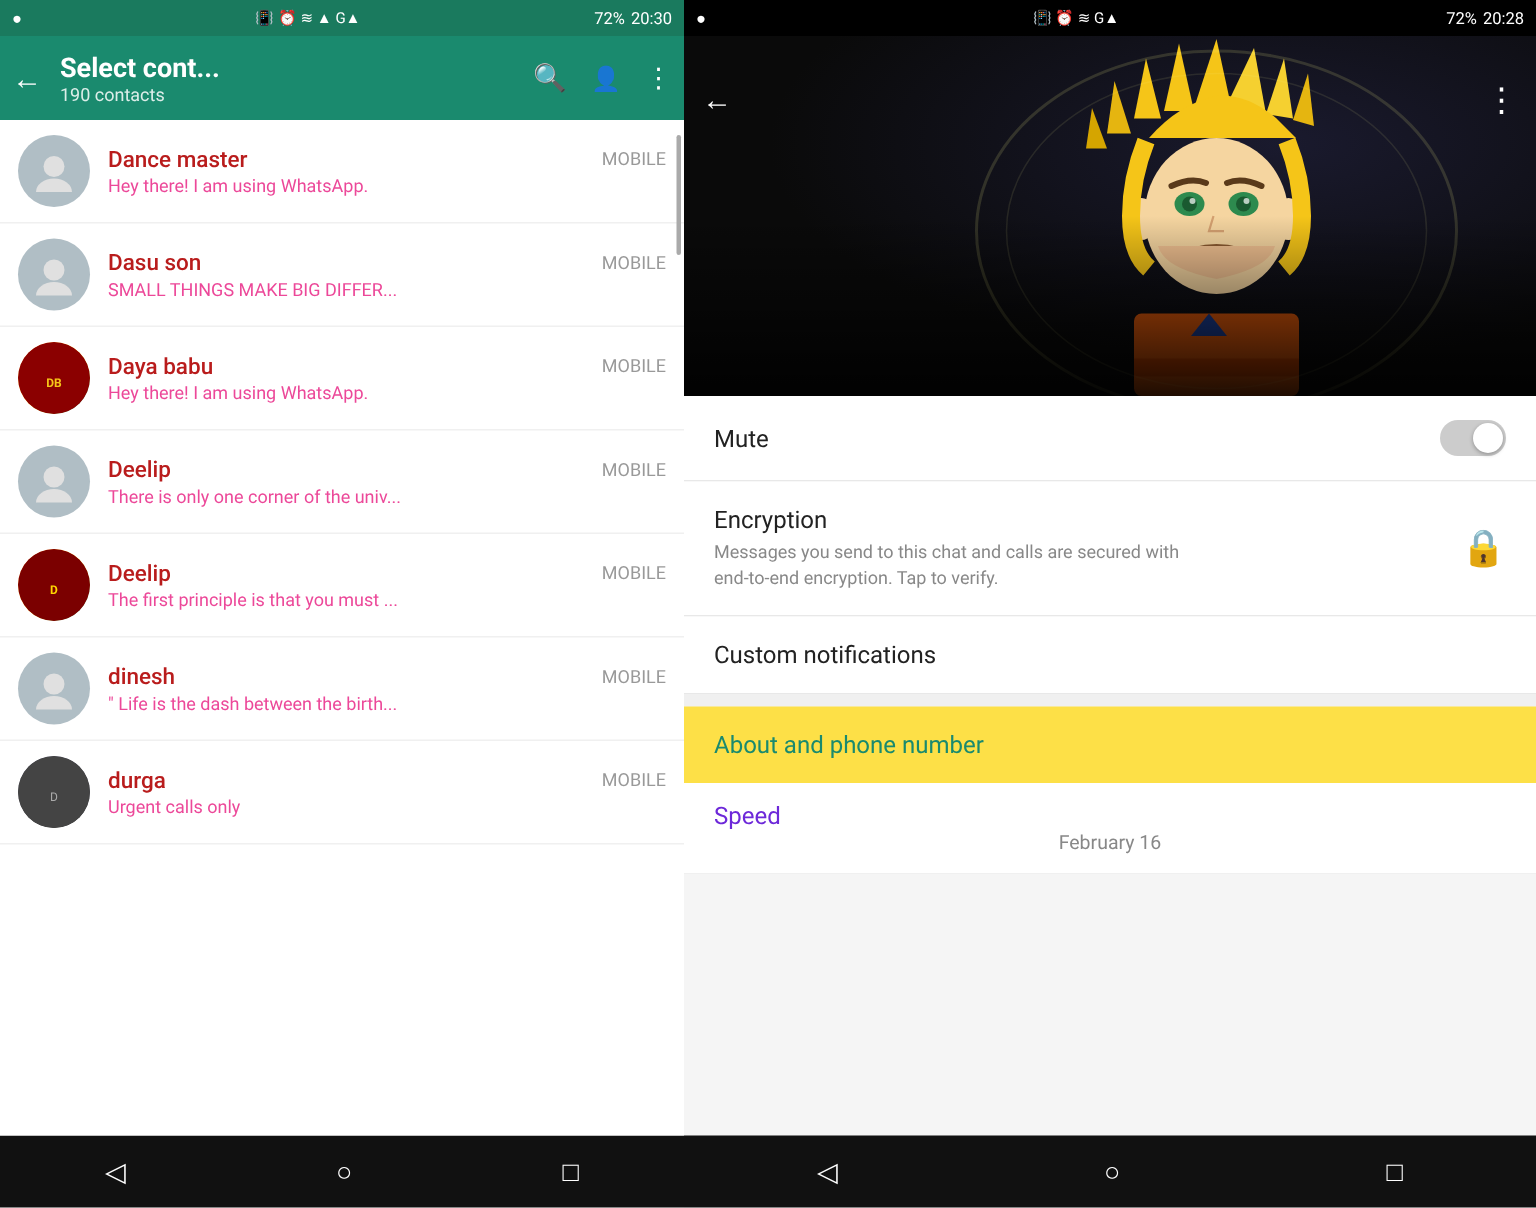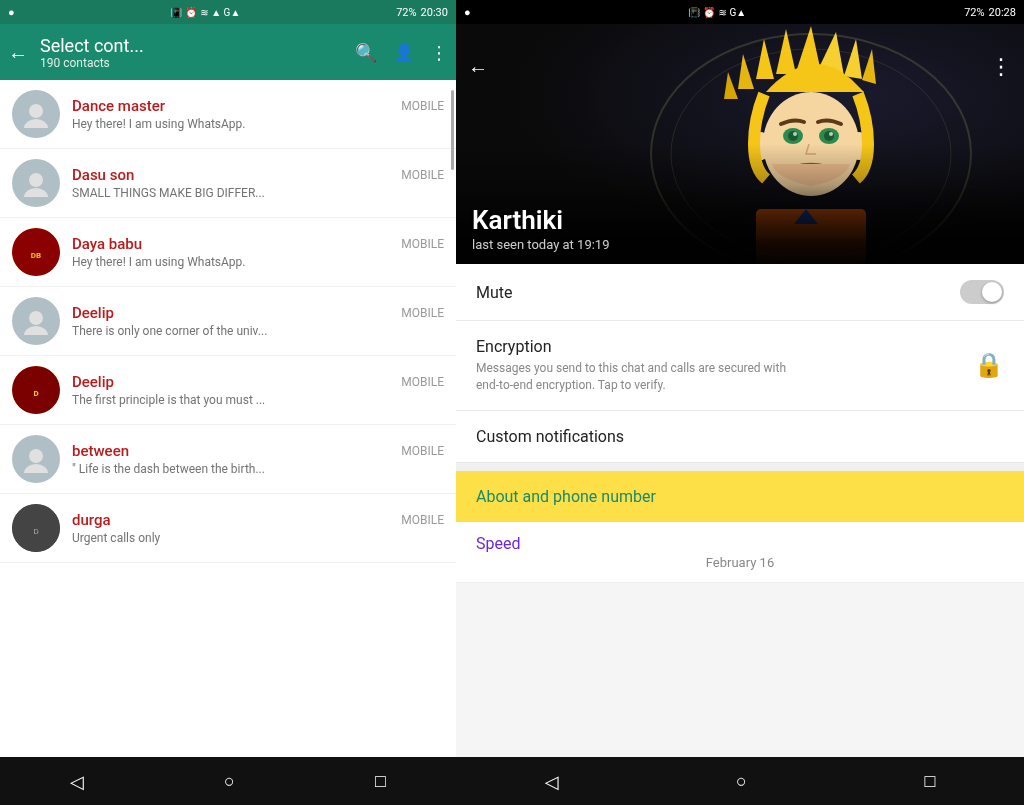--- a/index.html
+++ b/index.html
@@ -48,21 +48,21 @@
       cursor: pointer;
     }
 
     .header-title-block {
       flex: 1;
     }
 
     .header-title {
       color: #fff;
       font-size: 18px;
-      font-weight: 400;
+      font-weight: 700;
     }
 
     .header-subtitle {
       color: rgba(255,255,255,0.85);
       font-size: 12px;
     }
 
     .header-icons {
       display: flex;
       gap: 16px;
@@ -140,21 +140,21 @@
       color: #b91c1c;
     }
 
     .contact-type {
       font-size: 12px;
       color: #999;
     }
 
     .contact-status {
       font-size: 12px;
-      color: #737373;
+      color: #ec4899;
       margin-top: 2px;
       white-space: nowrap;
       overflow: hidden;
       text-overflow: ellipsis;
     }
 
     .scrollbar-thumb-indicator {
       position: absolute;
       right: 2px;
       top: 10px;
@@ -466,21 +466,21 @@
 
     <div class="contact-item">
       <div class="avatar-default contact-avatar">
         <svg width="28" height="28" viewBox="0 0 28 28">
             <circle cx="14" cy="11" r="7" fill="#e0e0e0"></circle>
             <ellipse cx="14" cy="28" rx="12" ry="9" fill="#e0e0e0"></ellipse>
           </svg>
       </div>
       <div class="contact-info">
         <div class="contact-name-row">
-          <span class="contact-name">between</span>
+          <span class="contact-name">dinesh</span>
           <span class="contact-type">MOBILE</span>
         </div>
         <div class="contact-status">" Life is the dash between the birth...</div>
       </div>
     </div>
 
     <div class="contact-item">
       <div class="contact-avatar" style="background: linear-gradient(180deg, #556 0%, #333 100%);">
         <svg width="48" height="48" viewBox="0 0 48 48">
             <rect width="48" height="48" fill="#444" rx="24"></rect>
@@ -575,24 +575,20 @@
           <stop offset="50%" stop-color="transparent"></stop>
           <stop offset="100%" stop-color="rgba(0,0,0,0.85)"></stop>
         </linearGradient>
         <rect width="568" height="240" fill="url(#overlayGrad)"></rect>
       </svg>
     </div>
 
     <span class="profile-back">←</span>
     <span class="profile-menu">⋮</span>
 
-    <div class="profile-overlay">
-      <div class="profile-name">Karthiki</div>
-      <div class="profile-seen">last seen today at 19:19</div>
-    </div>
   </div>
 
   <div class="settings-list">
 
     <div class="settings-item">
       <div>
         <span class="settings-item-label">Mute</span>
       </div>
       <div class="toggle-switch">
         <div class="toggle-knob"></div>

